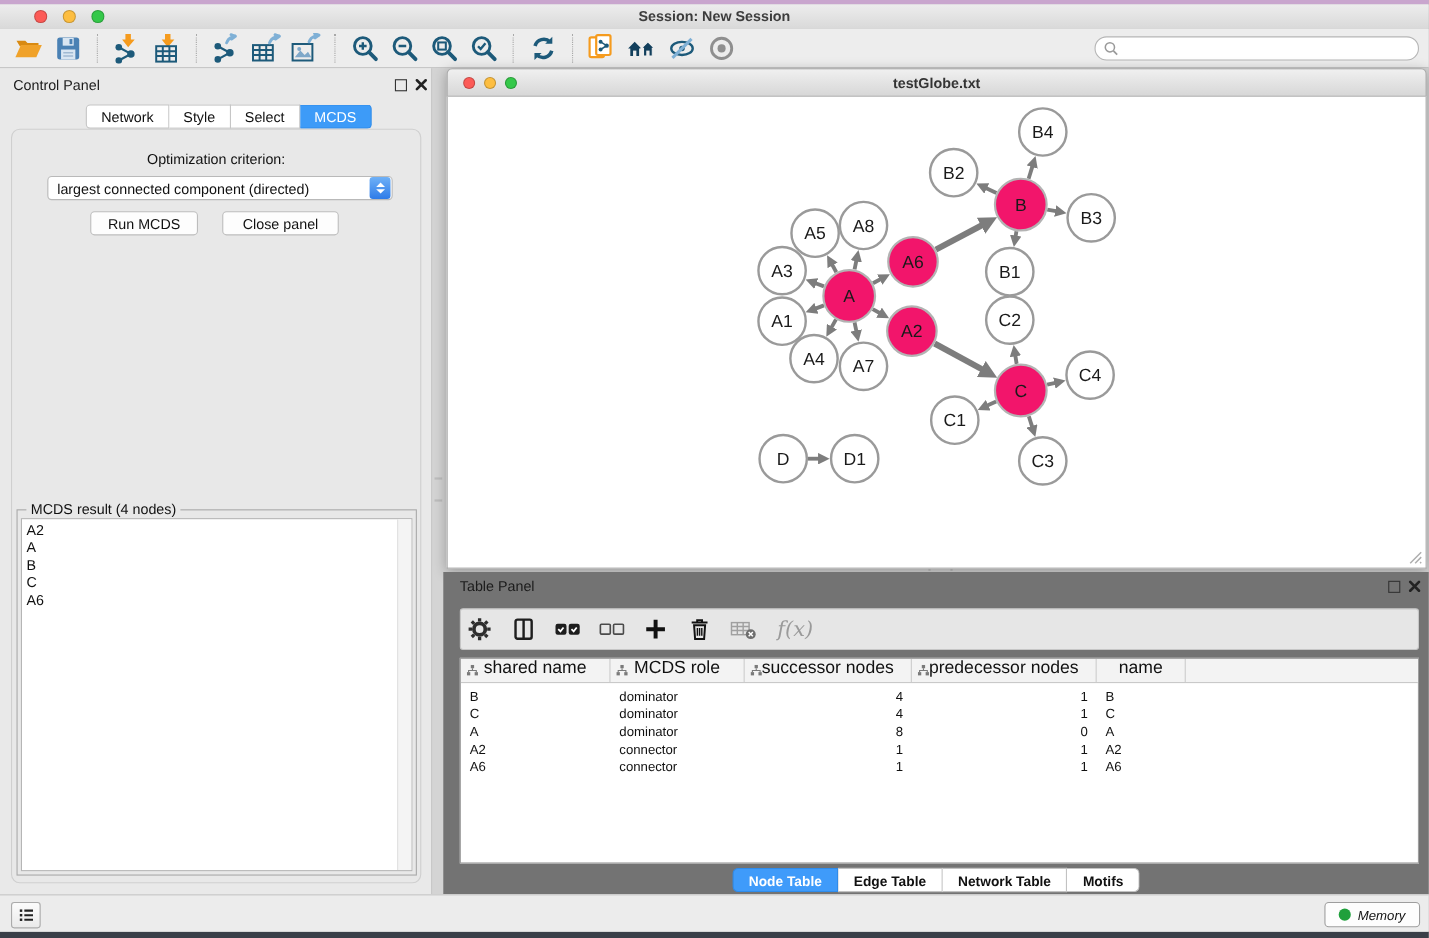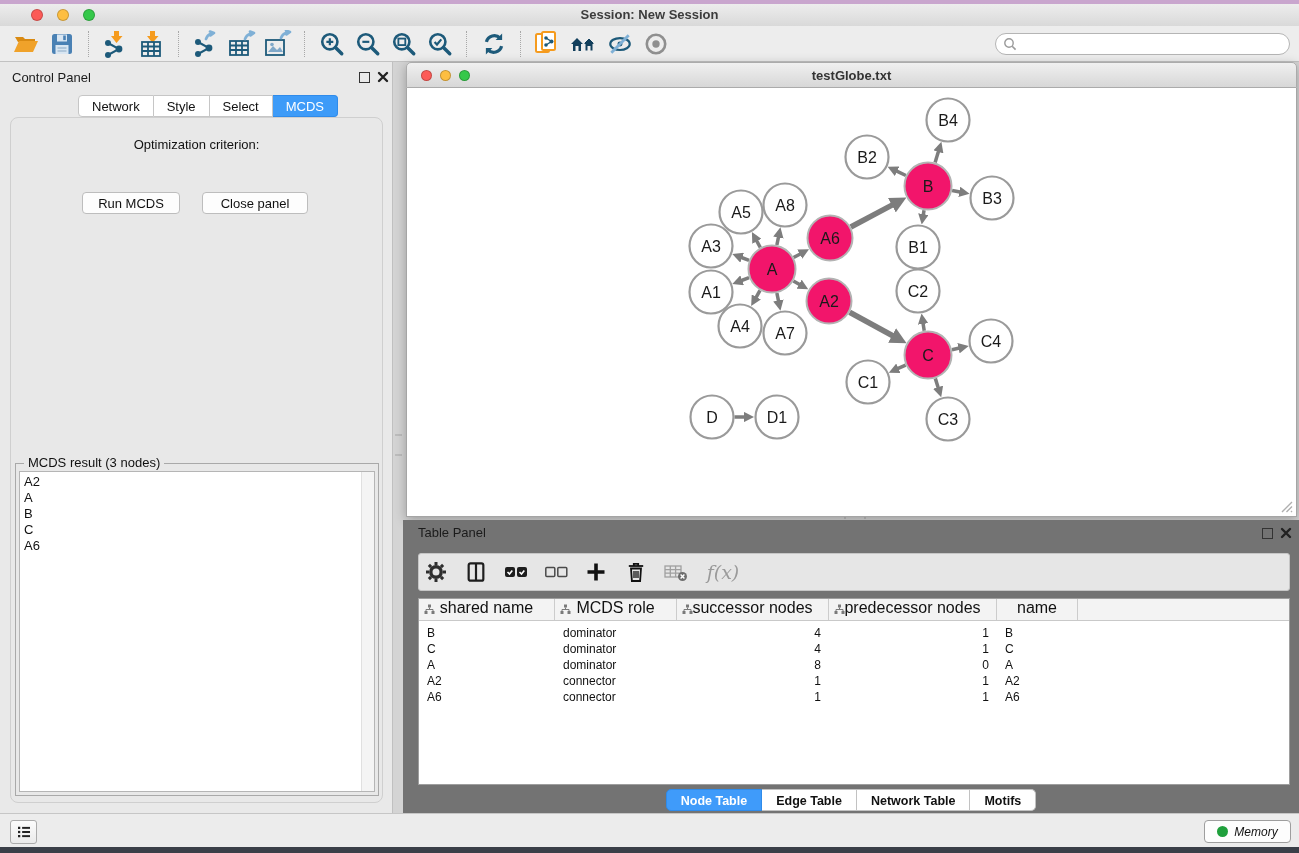--- a/index.html
+++ b/index.html
@@ -271,24 +271,31 @@
       <path d="M2 2l8 8M10 2l-8 8" stroke="#222" stroke-width="2.4" stroke-linecap="round"></path>
     </svg>
     <div class="cp-tabs" id="cp-tabs">
         <div class="cp-tab">Network</div>
         <div class="cp-tab">Style</div>
         <div class="cp-tab">Select</div>
         <div class="cp-tab sel">MCDS</div>
       </div>
     <div class="cp-pane">
       <div class="opt-label">Optimization criterion:</div>
+      <div class="dropdown">
+        <span class="dd-text">largest connected component (directed)</span>
+        <span class="dd-stepper">
+            <span class="up"></span>
+            <span class="dn"></span>
+          </span>
+      </div>
       <div class="cp-btn" style="left:71px;width:98px;">Run MCDS</div>
       <div class="cp-btn" style="left:191px;width:106px;">Close panel</div>
       <div class="result-box">
-        <span class="result-legend">MCDS result (3 nodes)</span>
+        <span class="result-legend">MCDS result (4 nodes)</span>
         <div class="result-inner">
           <div class="result-list" id="result-list">
               <div class="result-item">A2</div>
               <div class="result-item">A</div>
               <div class="result-item">B</div>
               <div class="result-item">C</div>
               <div class="result-item">A6</div>
             </div>
           <div class="result-scroll"></div>
         </div>

